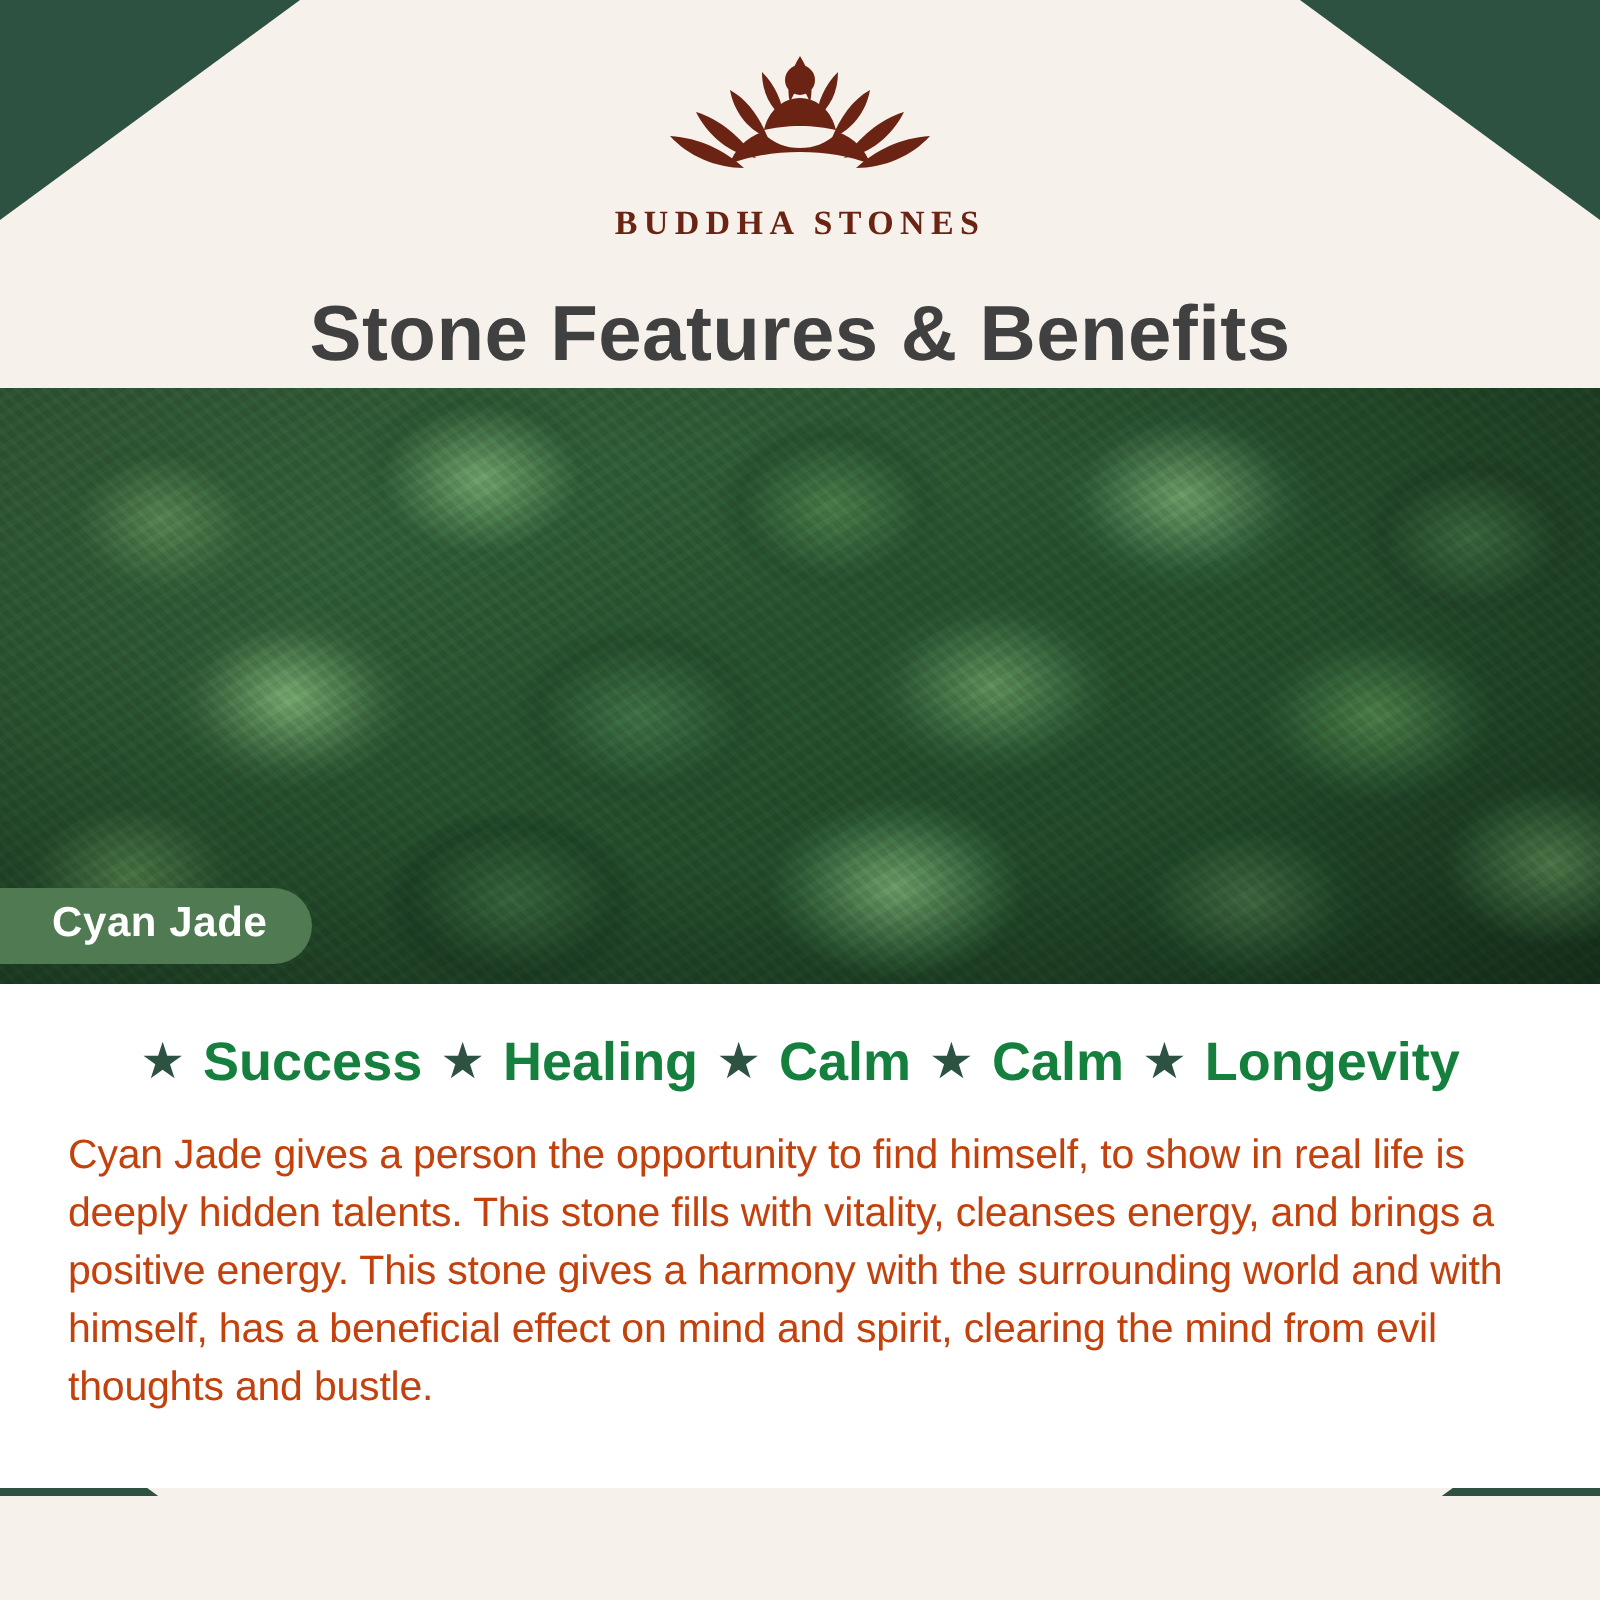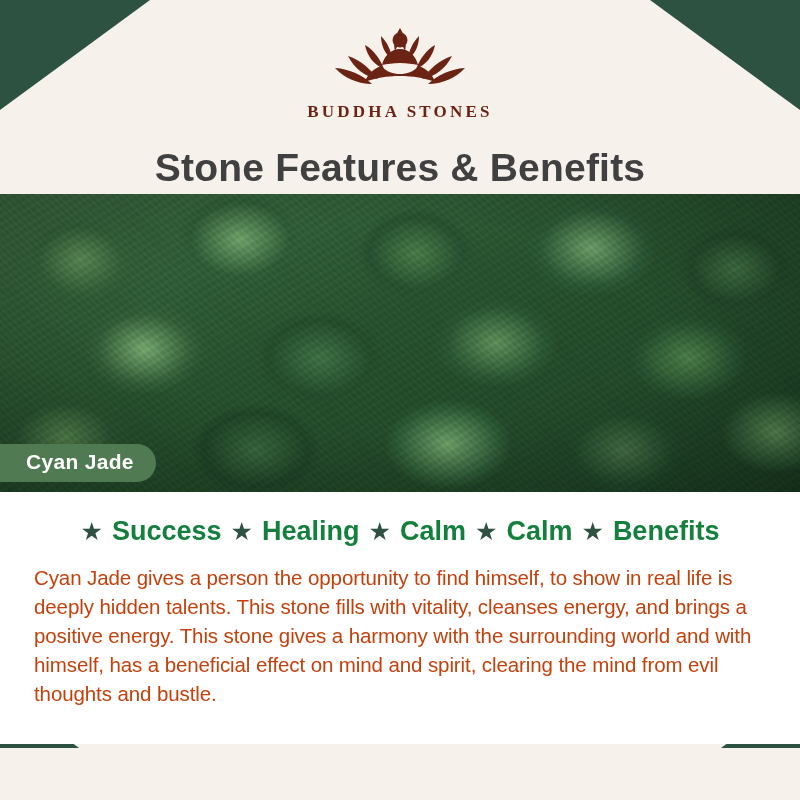--- a/index.html
+++ b/index.html
@@ -251,19 +251,19 @@
     <div class="keywords">
       <span class="kw-star">★</span>
       <span class="kw-text">Success</span>
       <span class="kw-star">★</span>
       <span class="kw-text">Healing</span>
       <span class="kw-star">★</span>
       <span class="kw-text">Calm</span>
       <span class="kw-star">★</span>
       <span class="kw-text">Calm</span>
       <span class="kw-star">★</span>
-      <span class="kw-text">Benefits</span>
+      <span class="kw-text">Longevity</span>
     </div>
     <div class="body-text">Cyan Jade gives a person the opportunity to find himself, to show in real life is deeply hidden talents. This stone fills with vitality, cleanses energy, and brings a positive energy. This stone gives a harmony with the surrounding world and with himself, has a beneficial effect on mind and spirit, clearing the mind from evil thoughts and bustle.</div>
   </div>
 
   <div class="footer-strip"></div>
 </div>
 
 </body></html>

